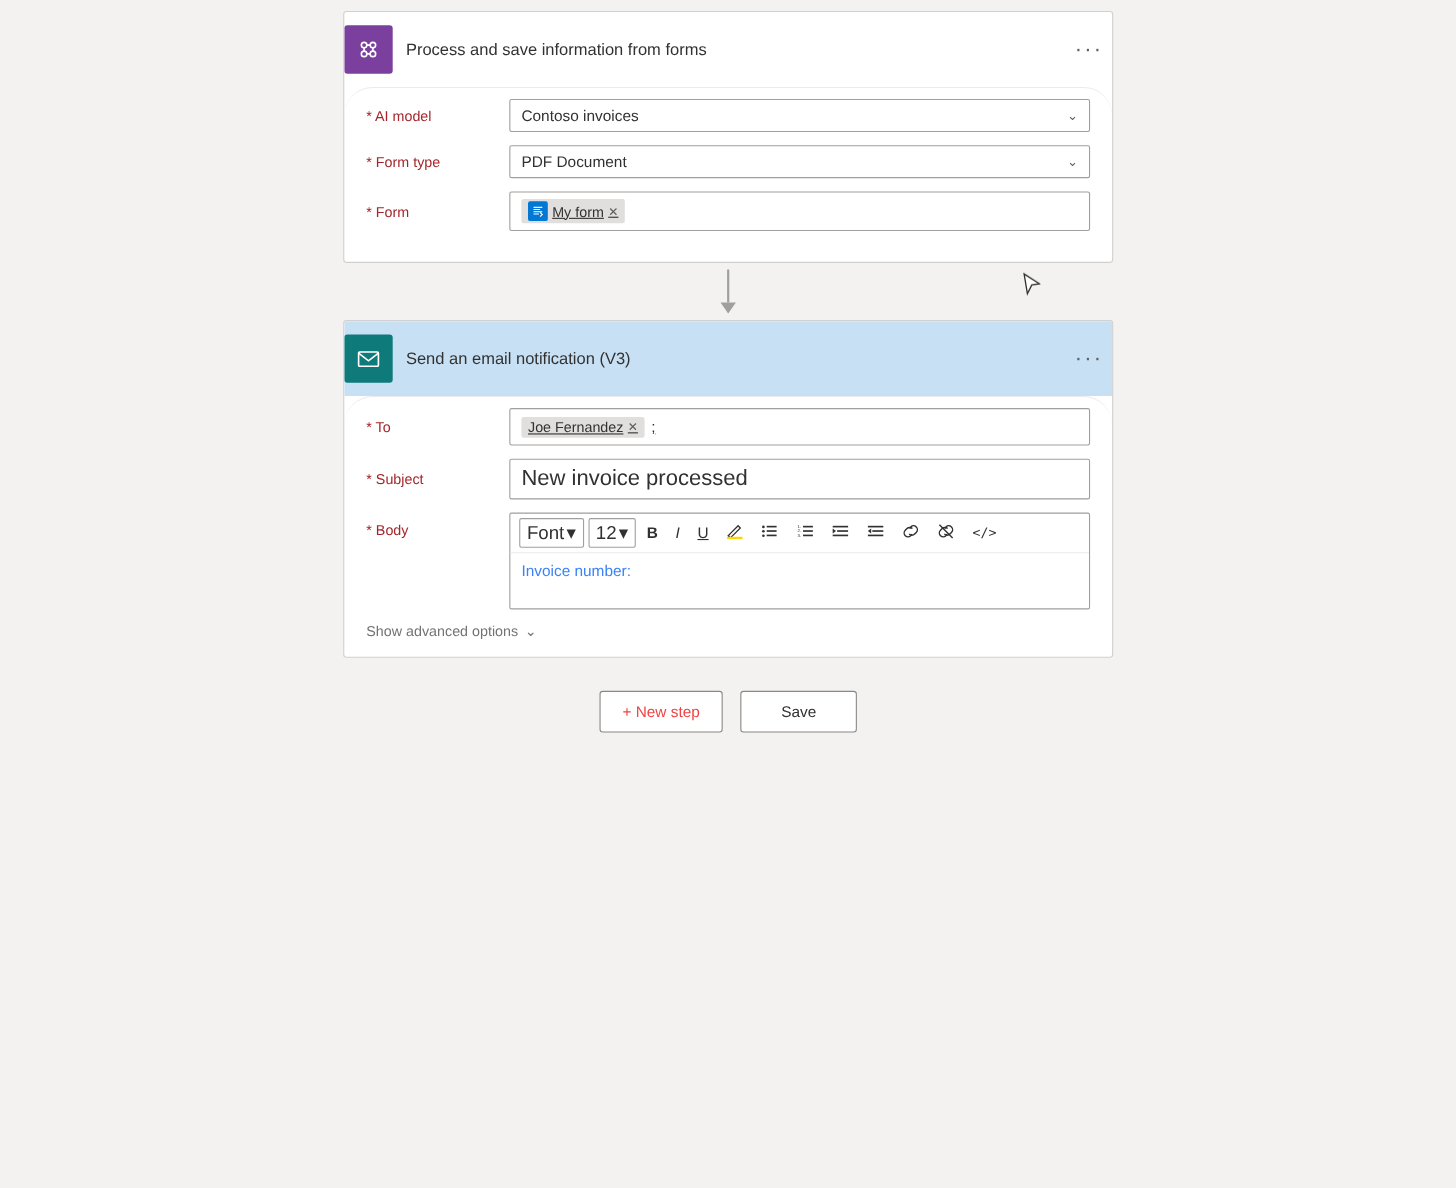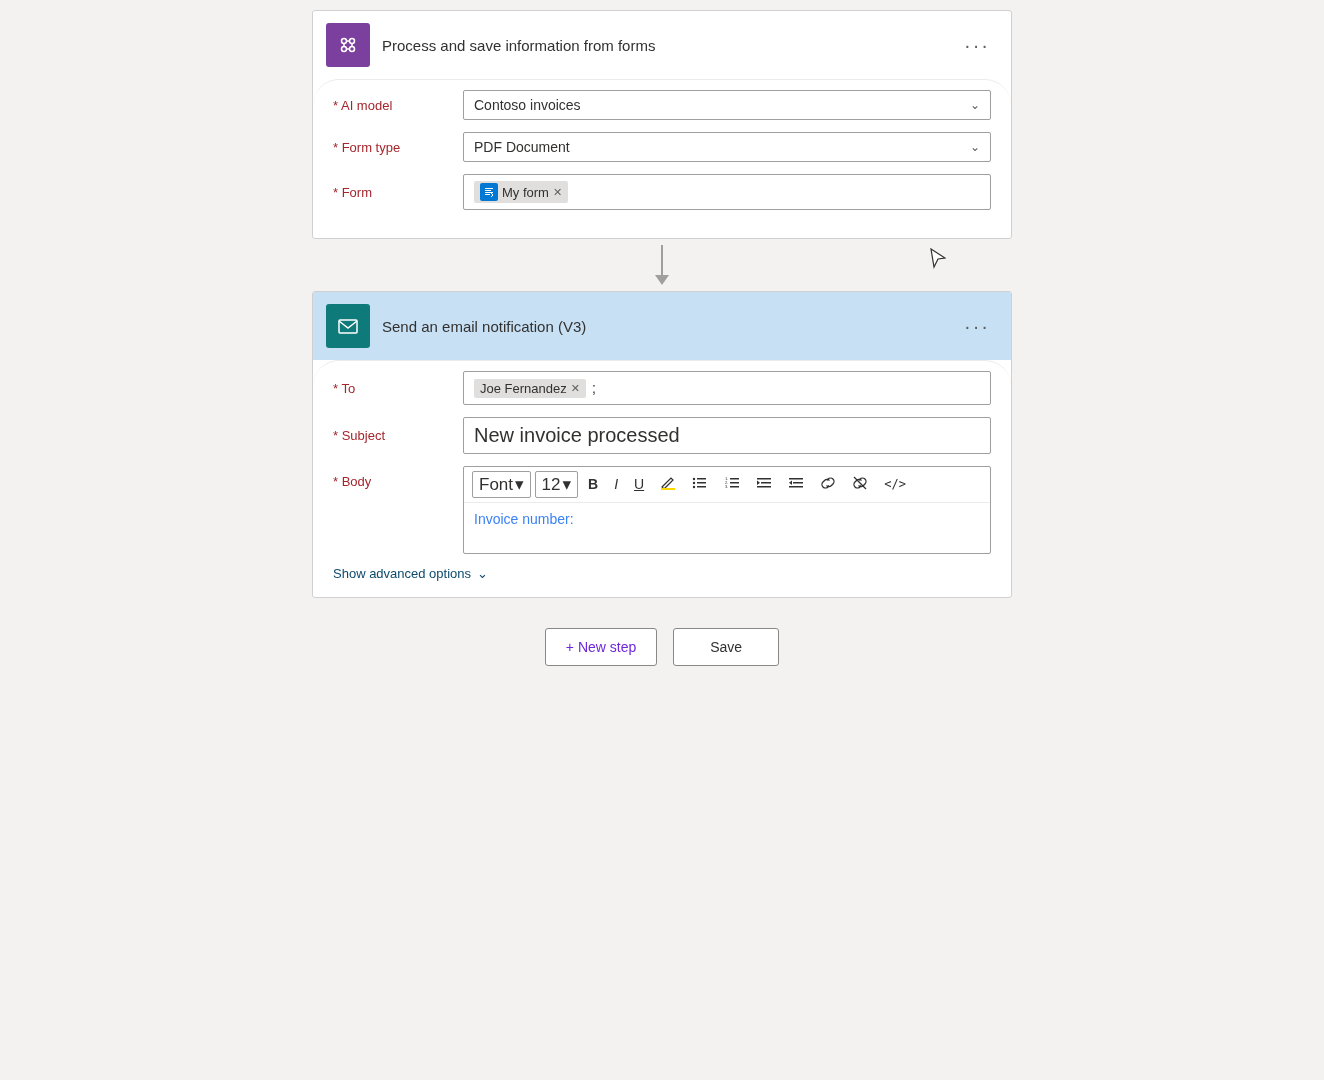--- a/index.html
+++ b/index.html
@@ -24,21 +24,21 @@
       width: 700px;
       border: 1px solid #d0d0d0;
       background: #fff;
       border-radius: 3px;
       overflow: hidden;
     }
 
     .card-header {
       display: flex;
       align-items: center;
-      padding: 12px 13px;
+      padding: 12px 0;
       justify-content: space-between;
       text-align: right;
     }
 
     .card-header-left {
       display: flex;
       align-items: center;
       gap: 12px;
     }
 
@@ -124,20 +124,21 @@
     .form-tag-input {
       flex: 1;
       border: 1px solid #a19f9d;
       border-radius: 2px;
       padding: 6px 10px;
       display: flex;
       align-items: center;
       gap: 6px;
       background: #fff;
       min-height: 34px;
+      text-decoration: underline;
     }
 
     .tag {
       background: #e1dfdd;
       border-radius: 2px;
       padding: 2px 6px;
       font-size: 13px;
       display: flex;
       align-items: center;
       gap: 4px;
@@ -248,39 +249,39 @@
       margin-top: 30px;
     }
 
     .btn-new-step {
       padding: 10px 20px;
       border: 1.5px solid #8a8886;
       background: #fff;
       border-radius: 3px;
       font-size: 14px;
       cursor: pointer;
-      color: #6d28d9;
+      color: #ef4444;
     }
 
     .btn-save {
       padding: 10px 36px;
       border: 1.5px solid #8a8886;
       background: #fff;
       border-radius: 3px;
       font-size: 14px;
       cursor: pointer;
       color: #323130;
     }
 
     
     .show-advanced {
       display: flex;
       align-items: center;
       gap: 6px;
-      color: #0c4a6e;
+      color: #737373;
       font-size: 13px;
       cursor: pointer;
       margin-top: 8px;
     }
 
     .card-header-email {
       background: #c7e0f4;
     }
 
     

